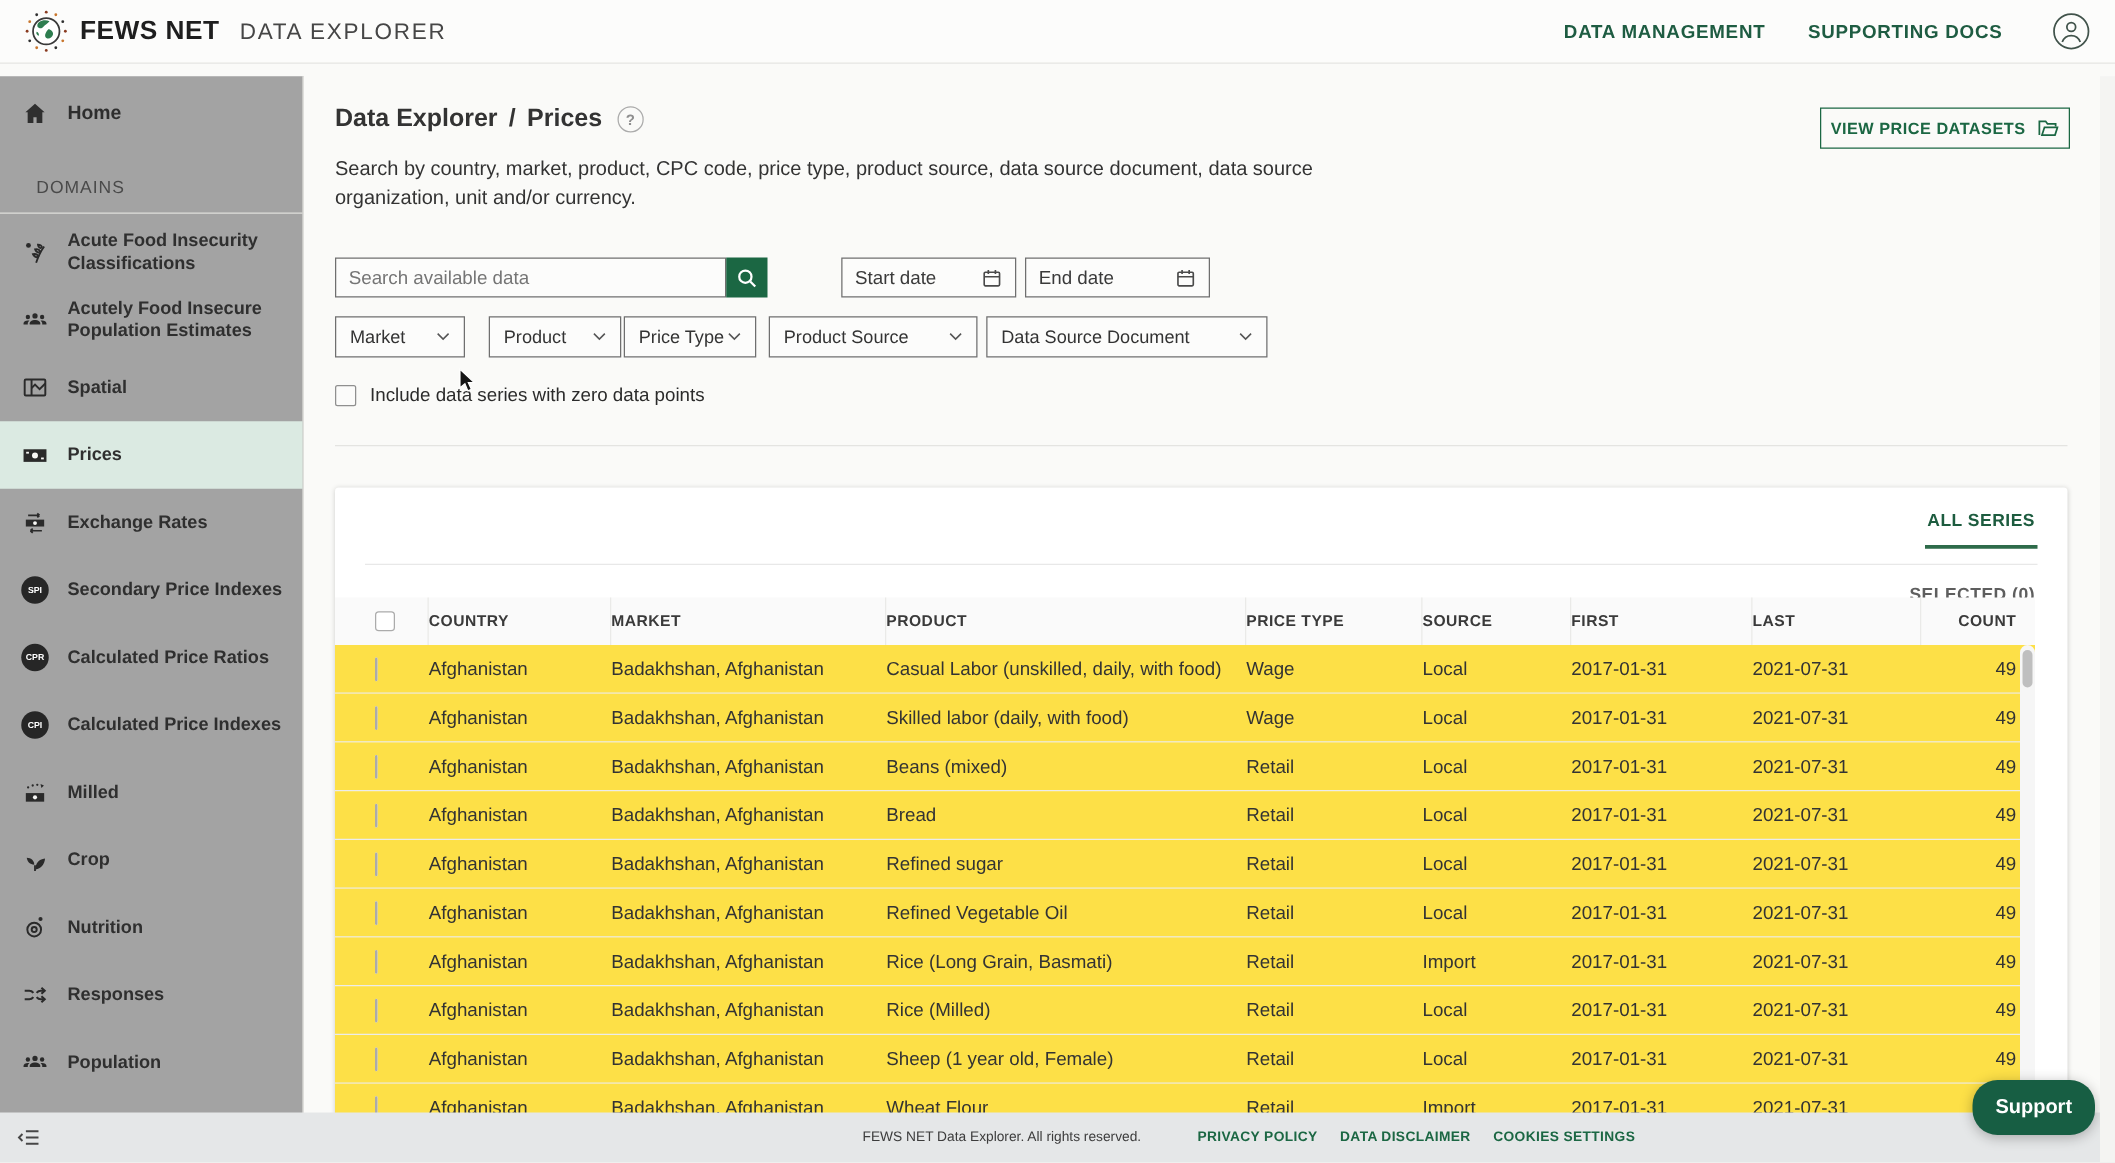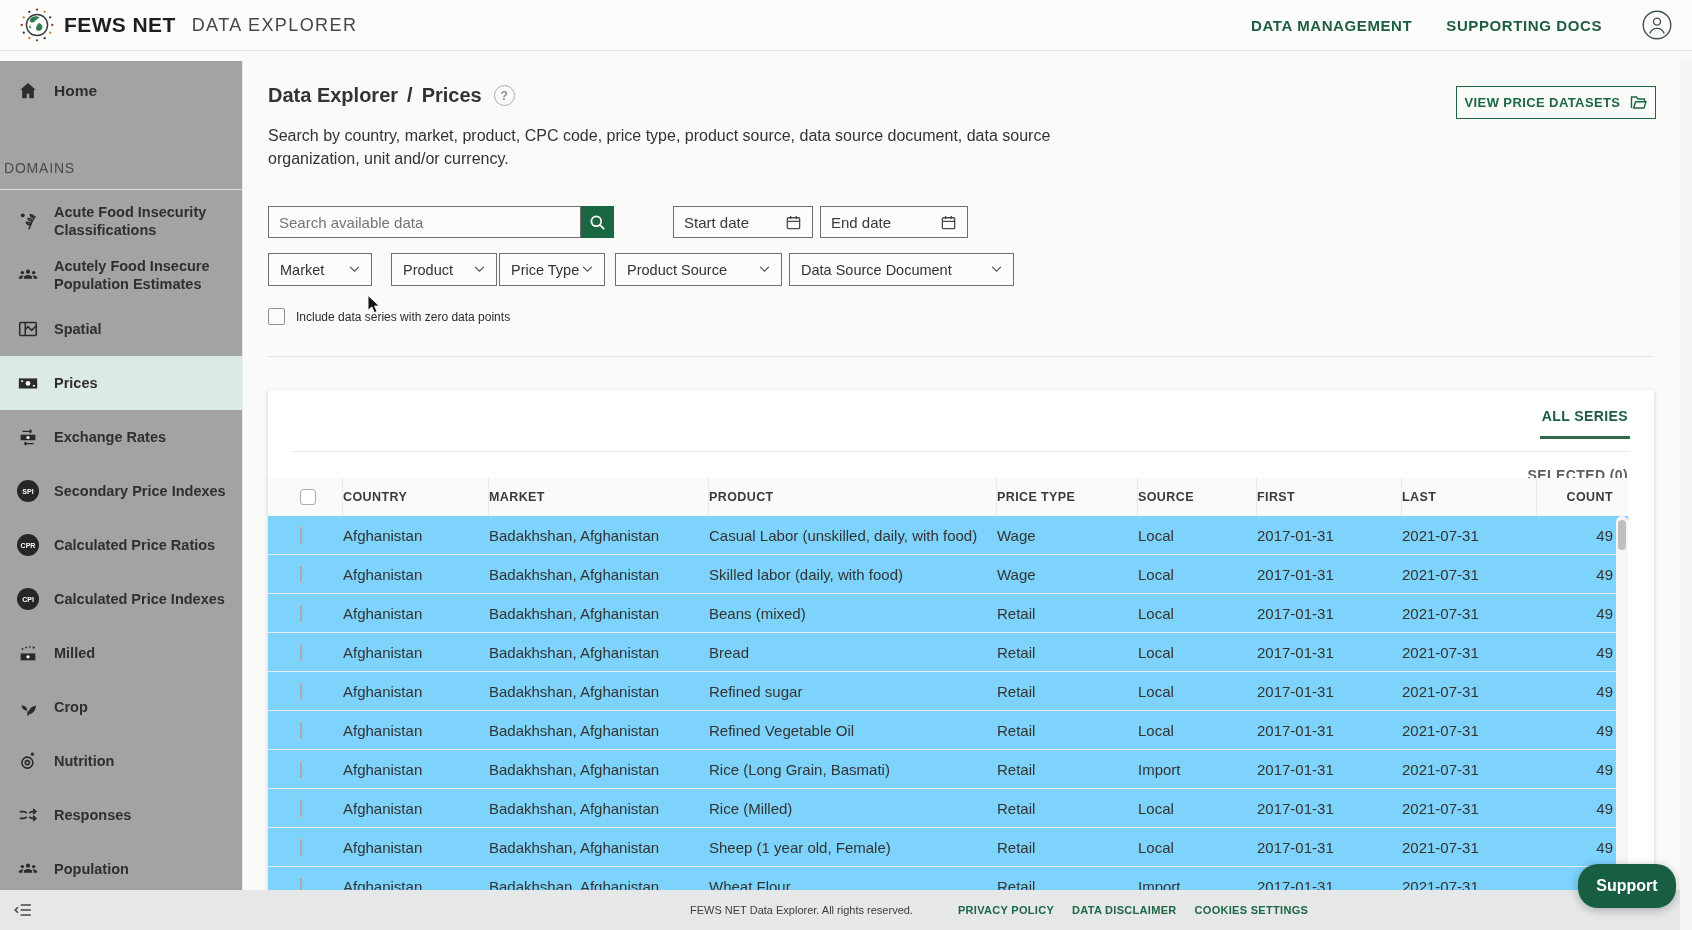--- a/index.html
+++ b/index.html
@@ -18,21 +18,21 @@
   .topnav a{font-size:15px;font-weight:700;color:#1E5C42;letter-spacing:.6px;text-decoration:none;cursor:pointer;}
   .topnav a + a{margin-left:34px;}
   .avatar{margin-left:40px;cursor:pointer;}
 
   
   .sidebar{position:absolute;left:0;top:61px;width:243px;bottom:28px;background:#a3a3a3;
            border-right:1px solid #EBEBE8;box-sizing:border-box;z-index:2;}
   .side-item{display:flex;align-items:center;gap:14px;padding:0 8px 0 16px;cursor:pointer;}
   .home-item{height:34px;margin-top:13px;}
   .home-item .side-label{font-size:15.5px;font-weight:700;color:#2E2E2E;}
-  .side-section{margin-top:52px;padding-left:4px;font-size:14px;color:#4A4A4A;letter-spacing:.8px;}
+  .side-section{margin-top:33px;padding-left:29px;font-size:14px;color:#4A4A4A;letter-spacing:.8px;}
   .side-divider{margin-top:13px;border-top:1px solid #DFDFDC;}
   .side-list{padding-top:4px;}
   .side-list .side-item{height:54px;}
   .side-list .side-item.selected{background:#DBEAE2;}
   .side-icon{width:24px;flex:none;display:flex;justify-content:center;color:#2A2A2A;}
   .side-icon svg{width:22px;height:22px;}
   .side-label{font-size:14.5px;font-weight:600;color:#2F2F2F;line-height:18px;}
   .badge-txt{width:22px;height:22px;background:#262626;border-radius:50%;color:#fff;
              font-size:7px;font-weight:700;display:flex;align-items:center;justify-content:center;
              font-style:normal;letter-spacing:0;}
@@ -62,41 +62,41 @@
 
   .filter{position:absolute;top:253px;height:33px;box-sizing:border-box;border:1px solid #6F6F6F;
           background:#FCFCFB;display:flex;align-items:center;justify-content:space-between;
           padding:0 11px;font-size:14.5px;color:#333;cursor:pointer;}
   .f0{left:268px;width:104px;} .f1{left:391px;width:106px;} .f2{left:499px;width:106px;}
   .f3{left:615px;width:167px;} .f4{left:789px;width:225px;}
 
   .zero-check{position:absolute;left:268px;top:308px;display:flex;align-items:center;gap:11px;}
   .cbx{width:17px;height:17px;border:1.5px solid #8F8F8F;border-radius:2px;background:#FBFBFA;
        box-sizing:border-box;cursor:pointer;flex:none;}
-  .zero-label{font-size:12px;color:#2B2B2B;}
+  .zero-label{font-size:15px;color:#2B2B2B;}
 
   .section-divider{position:absolute;left:268px;top:356px;width:1386px;border-top:1px solid #E4E4E1;}
 
   
   .panel{position:absolute;left:268px;top:390px;width:1386px;height:520px;background:#fff;
          border-radius:3px;box-shadow:0 1px 4px rgba(0,0,0,.18);z-index:1;}
   .tabstrip{position:absolute;left:24px;right:24px;top:18px;height:43px;border-bottom:1px solid #E8E8E8;
             display:flex;gap:30px;align-items:flex-end;flex-direction:column;}
   .tab{font-size:14px;font-weight:700;letter-spacing:.4px;color:#5E5E5E;padding:0 2px 12px 2px;
        border-bottom:3px solid transparent;margin-bottom:-2px;cursor:pointer;}
   .tab.active{color:#1D5C3F;border-bottom-color:#2E6B4A;}
 
   .thead{position:absolute;left:0;right:26px;top:88px;height:38px;background:#FAFAFA;display:flex;
          align-items:center;padding-left:24px;font-size:12.5px;font-weight:700;color:#3A3A3A;
          letter-spacing:.4px;box-sizing:border-box;}
   .thead .hc{height:38px;display:flex;align-items:center;box-sizing:border-box;border-right:1px solid #EAEAE8;}
   .thead .hc:last-child{border-right:none;}
   .tbody{position:absolute;left:0;right:26px;top:126px;bottom:0;overflow:hidden;}
   .trow{height:39px;display:flex;align-items:center;padding-left:24px;border-bottom:1px solid #ECECEA;
-        font-size:15px;color:#333;box-sizing:border-box;cursor:pointer;background:#7dd3fc;}
+        font-size:15px;color:#333;box-sizing:border-box;cursor:pointer;background:#fde047;}
   .c0{width:51px;} .c1{width:146px;} .c2{width:220px;} .c3{width:288px;} .c4{width:141px;}
   .c5{width:119px;} .c6{width:145px;} .c7{width:135px;} .c8{width:76px;text-align:right;justify-content:flex-end;display:flex;}
   .row-cbx{width:16px;height:16px;border:1.5px solid #ABABAB;border-radius:3px;background:#fff;
            box-sizing:border-box;margin-left:8px;cursor:pointer;}
   .inner-track{position:absolute;left:1348px;top:126px;bottom:6px;width:12px;background:#F6F6F6;border-radius:6px;}
   .inner-thumb{position:absolute;left:1350px;top:130px;width:8px;height:30px;background:#BFBFBF;border-radius:4px;cursor:pointer;}
 
   
   .footer{position:absolute;left:0;right:0;bottom:0;height:40px;background:#E5E7E8;z-index:5;}
   .collapse-btn{position:absolute;left:12px;top:9px;cursor:pointer;}

